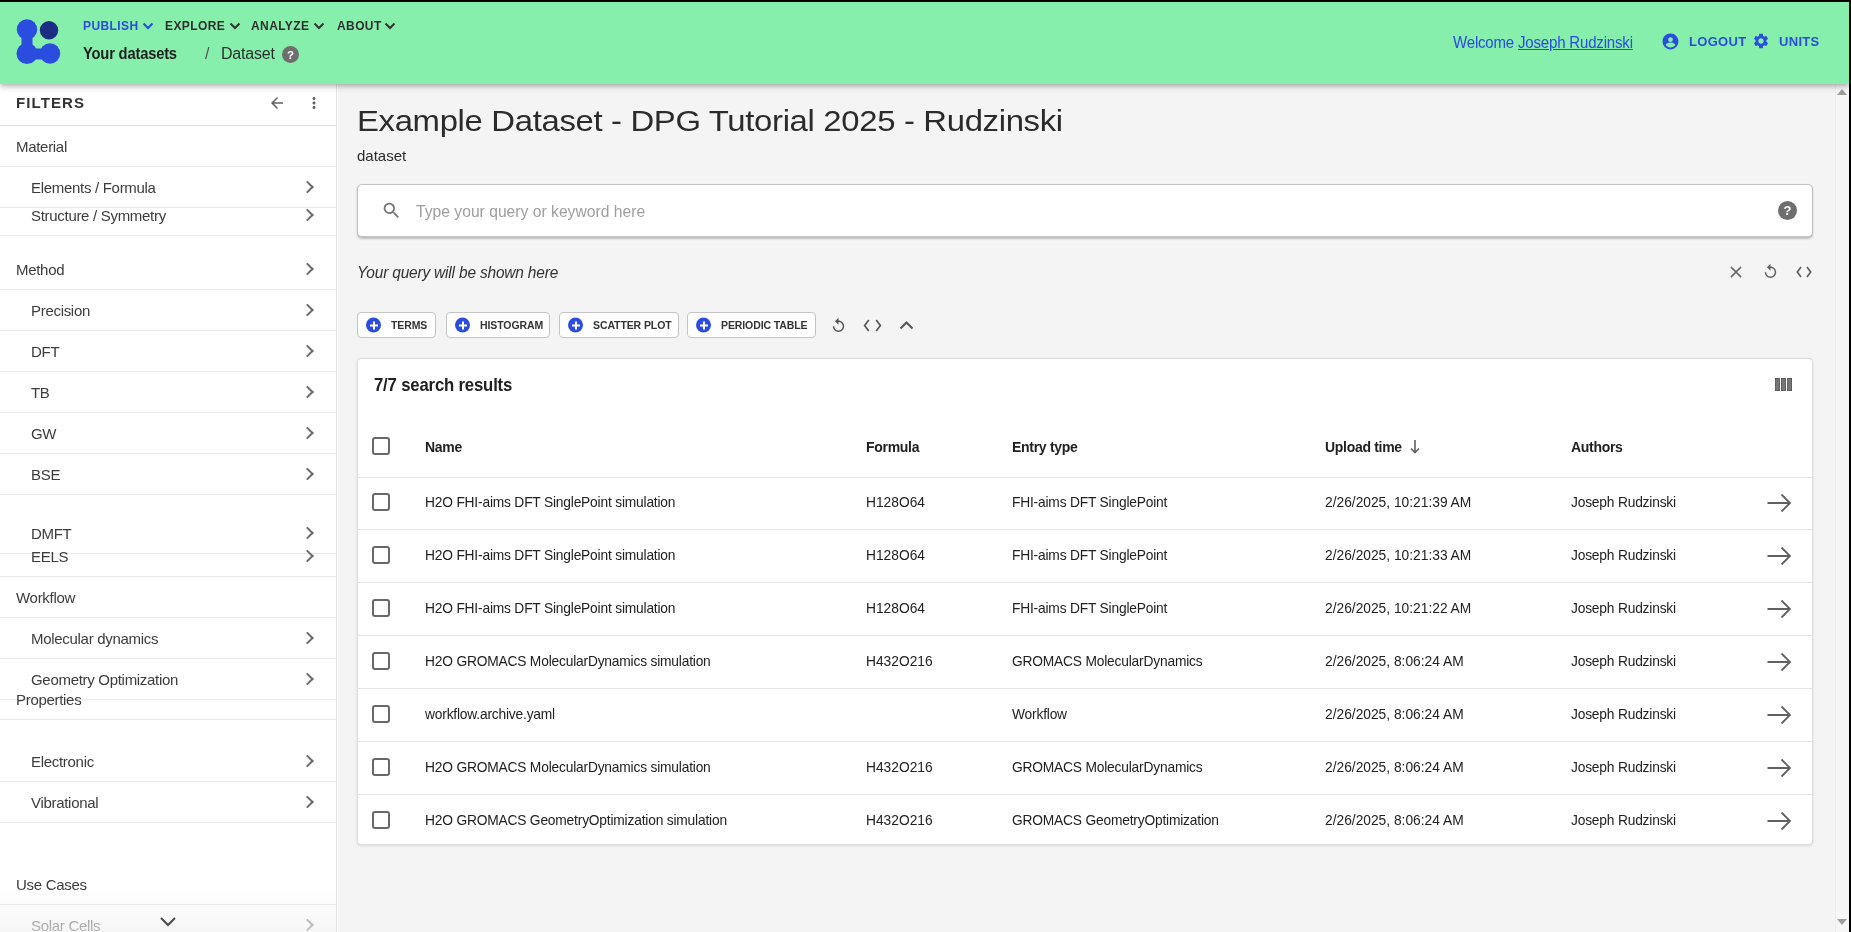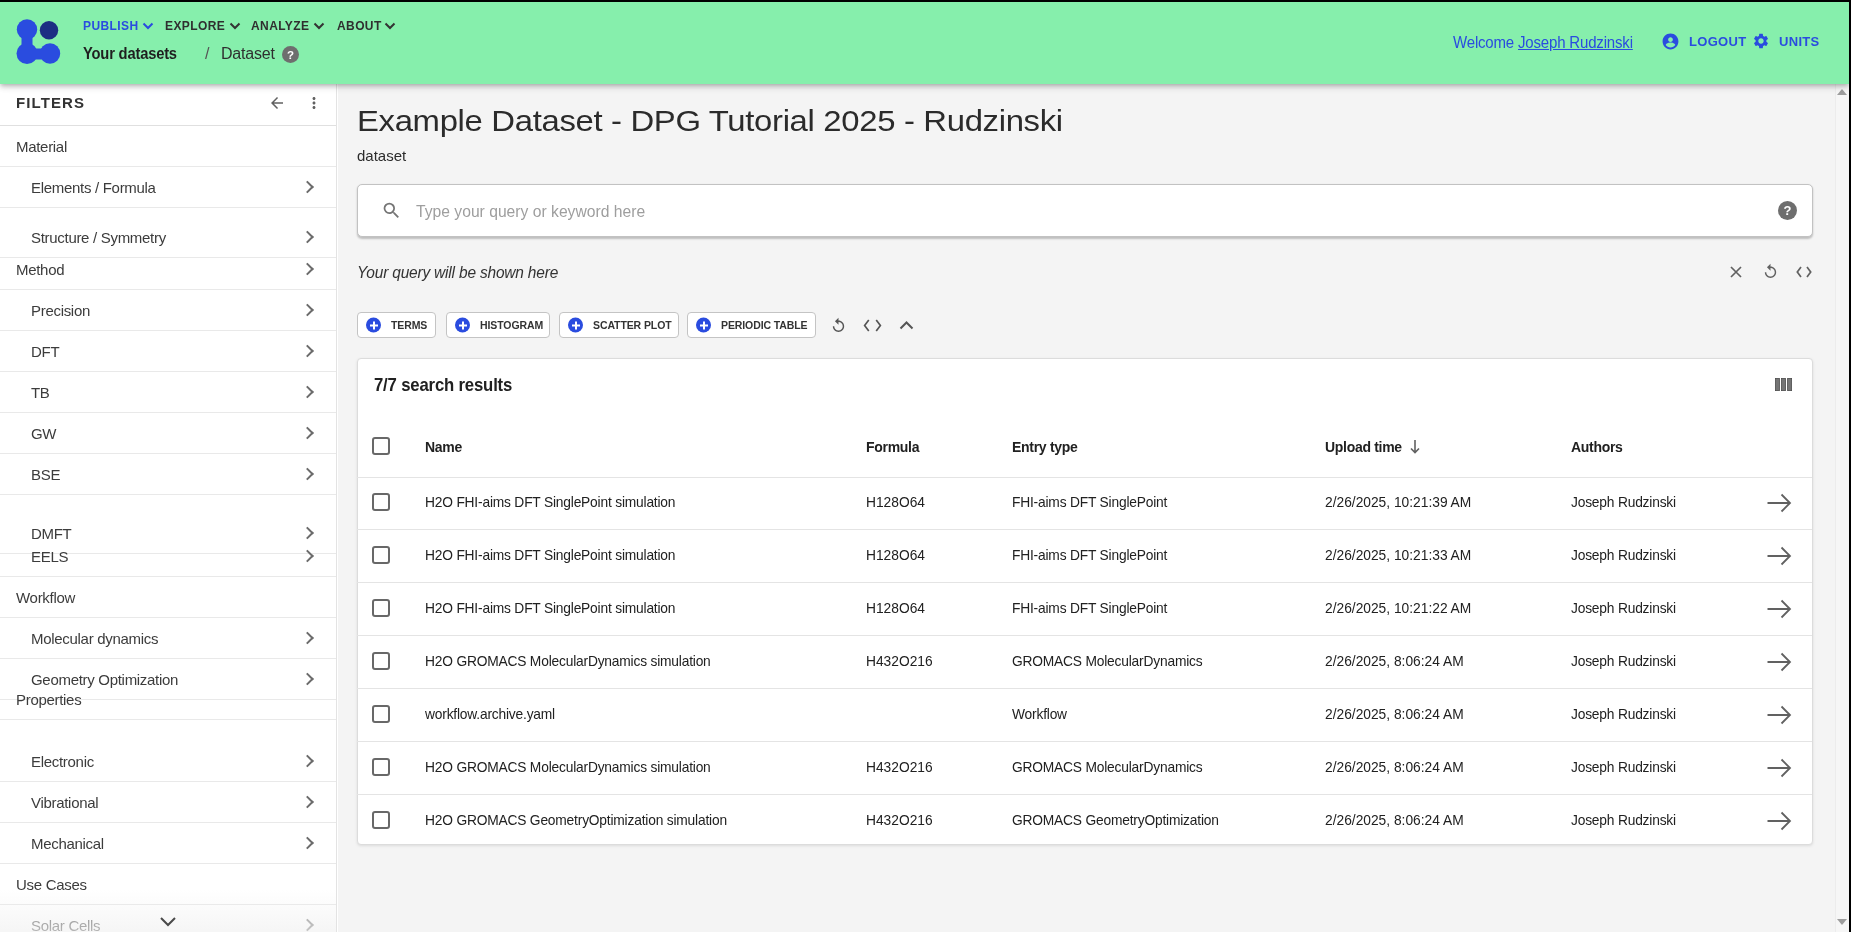--- a/index.html
+++ b/index.html
@@ -116,21 +116,21 @@
         <path fill="#616161" d="M12 8c1.1 0 2-.9 2-2s-.9-2-2-2-2 .9-2 2 .9 2 2 2zm0 2c-1.1 0-2 .9-2 2s.9 2 2 2 2-.9 2-2-.9-2-2-2zm0 6c-1.1 0-2 .9-2 2s.9 2 2 2 2-.9 2-2-.9-2-2-2z"></path>
       </svg>
     <div style="position:absolute; left:0; top:41px; width:336px; height:1px; background:#e0e0e0;"></div>
     <div class="srow l0" style="top:41.5px;">
         <span class="lbl">Material</span>
       </div>
     <div class="srow l1" style="top:82.5px;">
         <span class="lbl">Elements / Formula</span>
         <div class="chev"></div>
       </div>
-    <div class="srow l1" style="top:133px;text-align:right;">
+    <div class="srow l1" style="top:111px;text-align:right;">
         <span class="lbl">Structure / Symmetry</span>
         <div class="chev"></div>
       </div>
     <div class="srow l0" style="top:164.5px;">
         <span class="lbl">Method</span>
         <div class="chev"></div>
       </div>
     <div class="srow l1" style="top:205.5px;">
         <span class="lbl">Precision</span>
         <div class="chev"></div>
@@ -172,24 +172,20 @@
       </div>
     <div class="srow l0" style="top:595px;">
         <span class="lbl">Properties</span>
       </div>
     <div class="srow l1" style="top:697.5px;">
         <span class="lbl">Vibrational</span>
         <div class="chev"></div>
       </div>
     <div class="srow l1" style="top:656.5px;">
         <span class="lbl">Electronic</span>
-        <div class="chev"></div>
-      </div>
-    <div class="srow l1" style="top:738.5px;">
-        <span class="lbl">Mechanical</span>
         <div class="chev"></div>
       </div>
     <div class="srow l0" style="top:779.5px;">
         <span class="lbl">Use Cases</span>
       </div>
     <div class="srow l1" style="top:820.5px; opacity:.72;">
         <span class="lbl">Solar Cells</span>
         <div class="chev"></div>
       </div>
     <div style="position:absolute; left:0; top:806px; width:336px; height:42px; background:linear-gradient(to bottom, rgba(255,255,255,0) 0%, rgba(238,238,238,.55) 100%);"></div>

